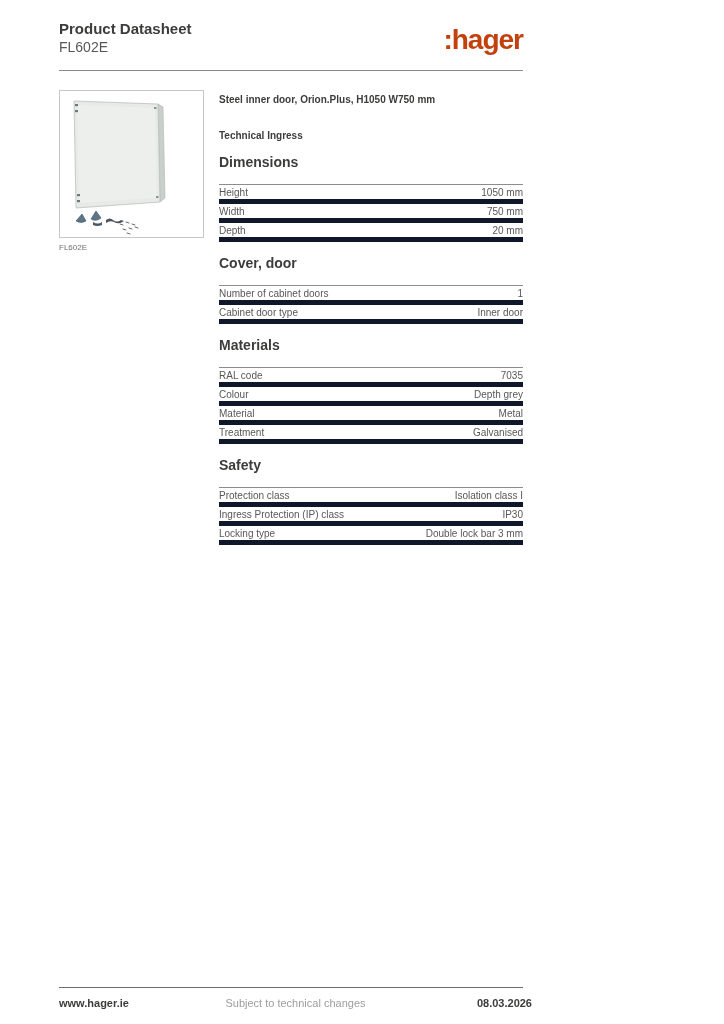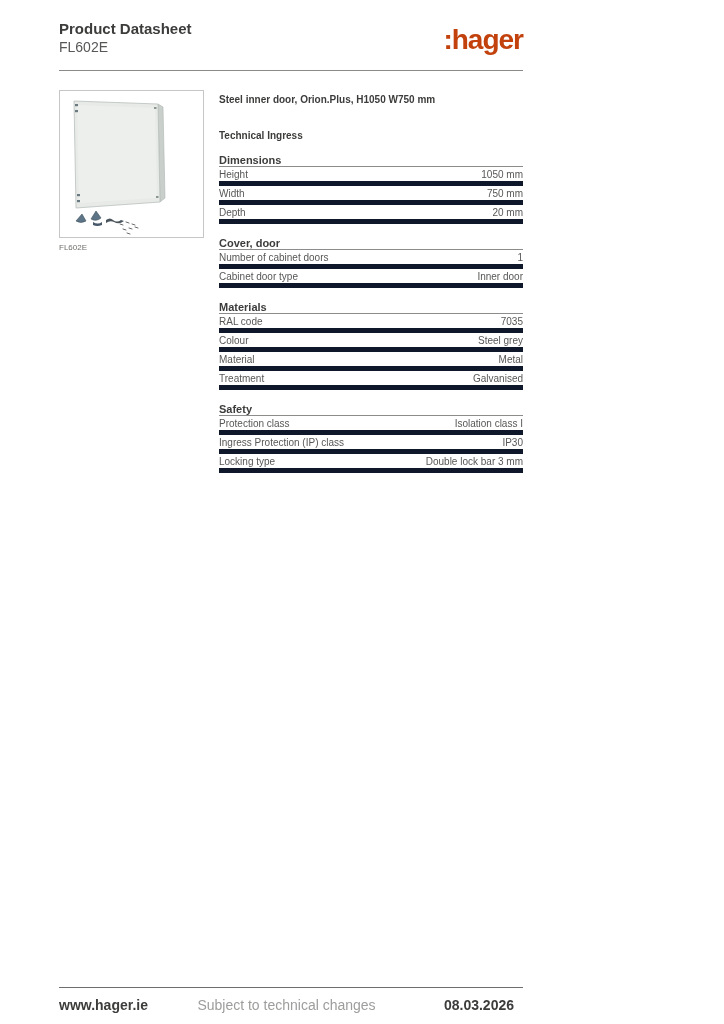--- a/index.html
+++ b/index.html
@@ -32,39 +32,39 @@
   .image-box {
     width:143px; height:146px;
     border:1px solid #c6c6c6; background:#ffffff;
   }
   .image-caption { font-size:8px; color:#706f6e; margin-top:5px; }
   .specs-col { flex:1; margin-left:15px; font-size:10px; }
   .product-desc { font-weight:bold; color:#3c3c3b; font-size:10px; margin-top:4px; }
   .tech-title { font-weight:bold; color:#3c3c3b; font-size:10px; margin-top:25px; }
   .section { margin-top:13px; }
   .section-title {
-    font-weight:bold; color:#3c3c3b; font-size:11px;
-    padding-bottom:0; border-bottom:1px solid #8c8c8b;
+    font-weight:bold; color:#3c3c3b; font-size:14px;
+    padding-bottom:14px; border-bottom:1px solid #8c8c8b;
   }
   .spec-row {
     display:flex; justify-content:space-between; align-items:center;
     height:14px; border-bottom:5px solid #0f172a;
     font-size:10px; color:#575756;gap:16px;
   }
   .spec-label { text-align:left; }
   .spec-value { text-align:center; }
   
   .footer-rule {
     position:absolute; left:59px; right:49px; top:987px;
     border-top:1px solid #6e6e6d;
   }
   .footer {
-    position:absolute; left:59px; right:58px; top:997px;
+    position:absolute; left:59px; right:40px; top:997px;
     display:grid; grid-template-columns:1fr auto 1fr;
-    font-size:14px; align-items:baseline;
+    font-size:11px; align-items:baseline;
   }
   .footer-site   { font-weight:bold; color:#3c3c3b; text-align:left; }
   .footer-notice { color:#9d9d9c; text-align:center; }
   .footer-date   { font-weight:bold; color:#3c3c3b; text-align:right; }
 </style>
 </head>
 <body>
 
 <div class="page">
 
@@ -151,21 +151,21 @@
       </div>
 
       <div class="section">
         <div class="section-title">Materials</div>
         <div class="spec-row">
           <span class="spec-label">RAL code</span>
           <span class="spec-value">7035</span>
         </div>
         <div class="spec-row">
           <span class="spec-label">Colour</span>
-          <span class="spec-value">Steel grey</span>
+          <span class="spec-value">Depth grey</span>
         </div>
         <div class="spec-row">
           <span class="spec-label">Material</span>
           <span class="spec-value">Metal</span>
         </div>
         <div class="spec-row">
           <span class="spec-label">Treatment</span>
           <span class="spec-value">Galvanised</span>
         </div>
       </div>

